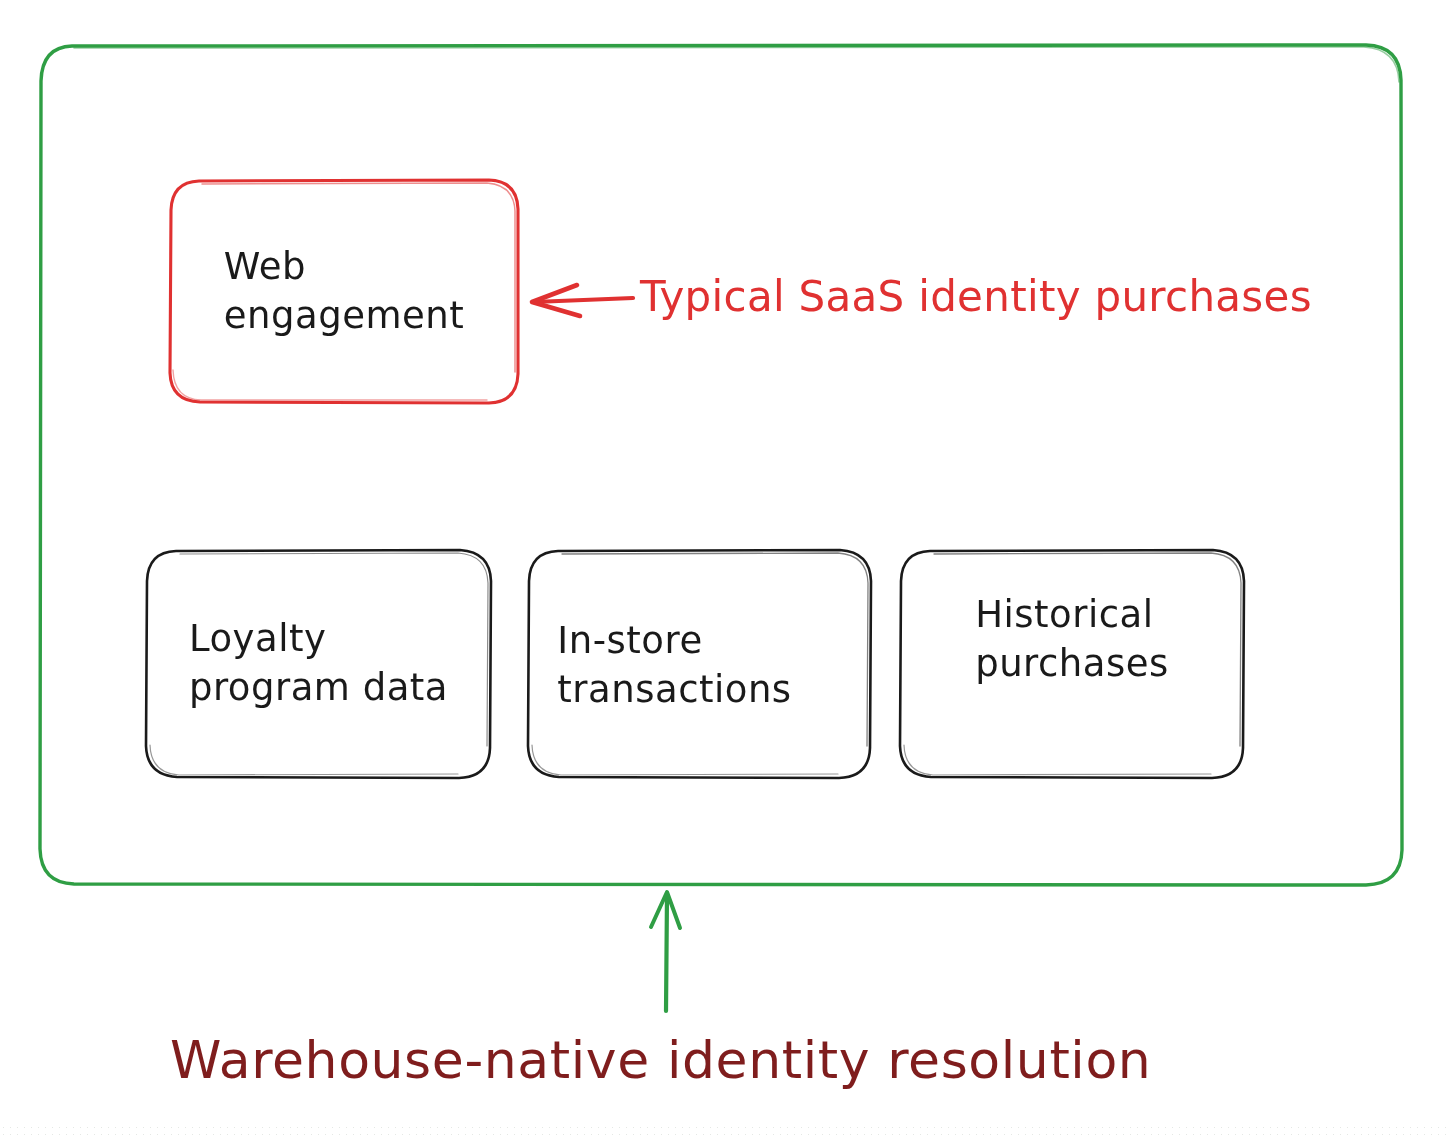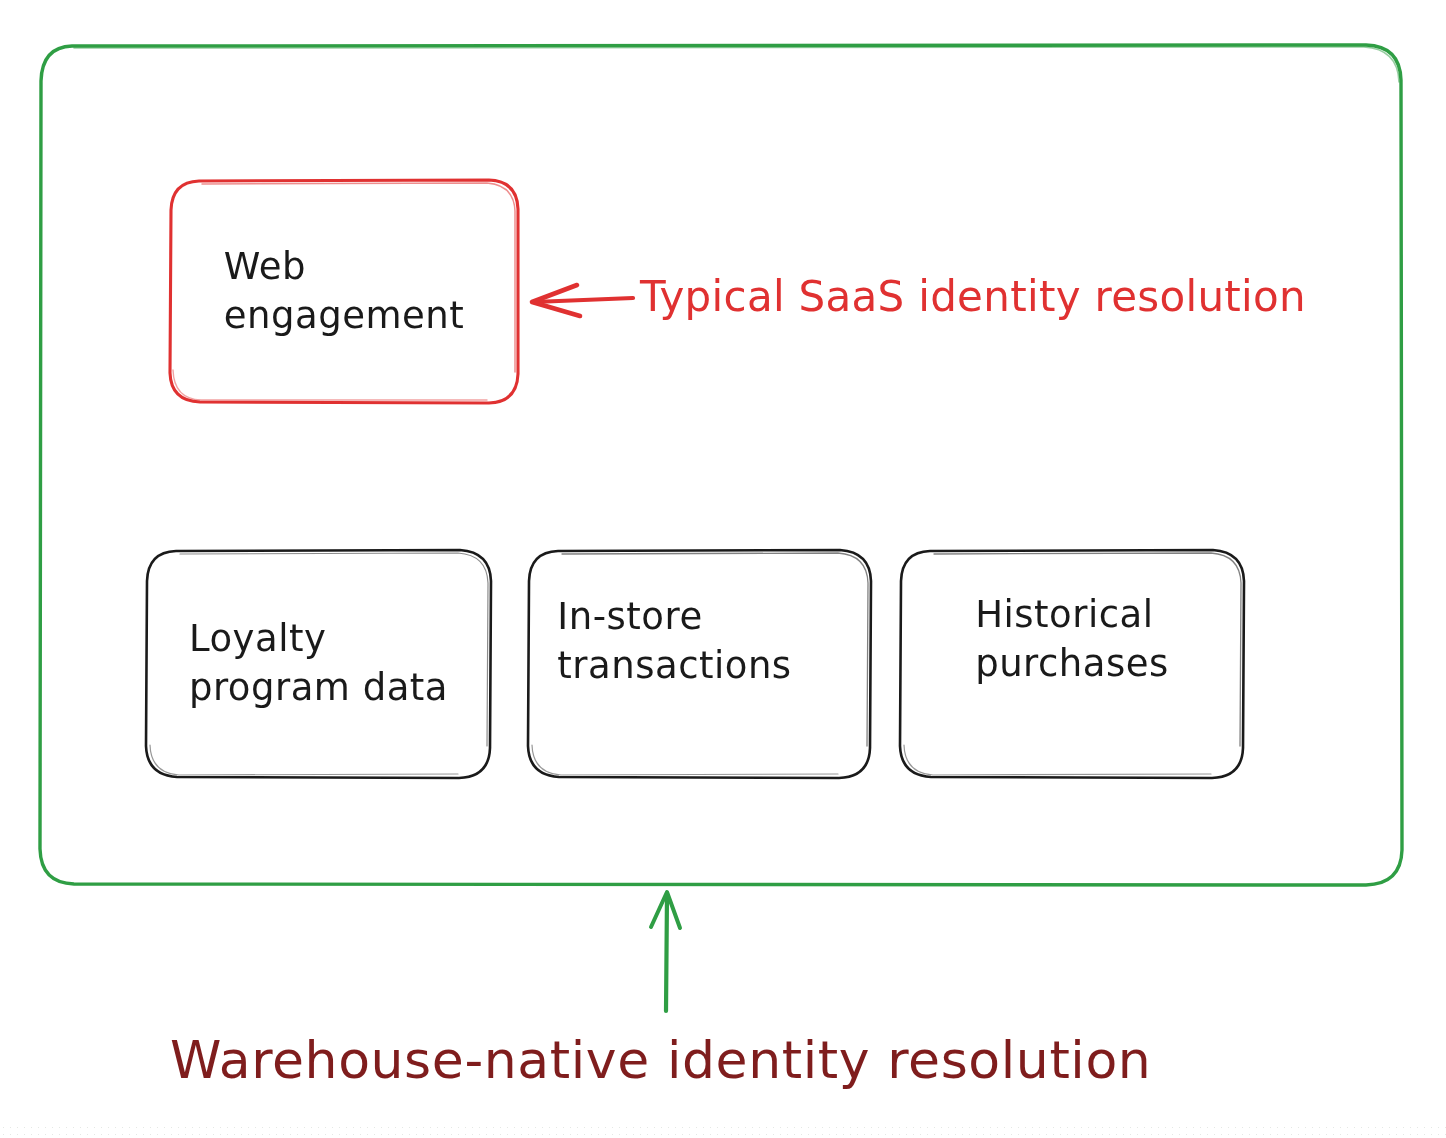--- a/index.html
+++ b/index.html
@@ -123,25 +123,25 @@
     </g>
 
   </svg>
 
   <div class="box-label" style="left:170px; top:181px; width:348px; height:222px;">Web
 engagement</div>
 
   <div class="box-label" style="left:146px; top:550px; width:345px; height:228px;">Loyalty
 program data</div>
 
-  <div class="box-label" style="left:528px; top:528px; width:293px; height:228px;border-radius:13px;">In-store
+  <div class="box-label" style="left:528px; top:552px; width:293px; height:228px;border-radius:13px;">In-store
 transactions</div>
 
   <div class="box-label" style="left:900px; top:550px; width:344px; height:180px;">Historical
 purchases</div>
 
-  <div class="annot" id="saas-annotation-text">Typical SaaS identity resolution</div>
+  <div class="annot" id="saas-annotation-text">Typical SaaS identity purchases</div>
 
   <div class="annot" id="warehouse-annotation-text">Warehouse-native identity resolution</div>
 
   <div class="dot-noise"></div>
 
 </div>
 
 </body></html>

